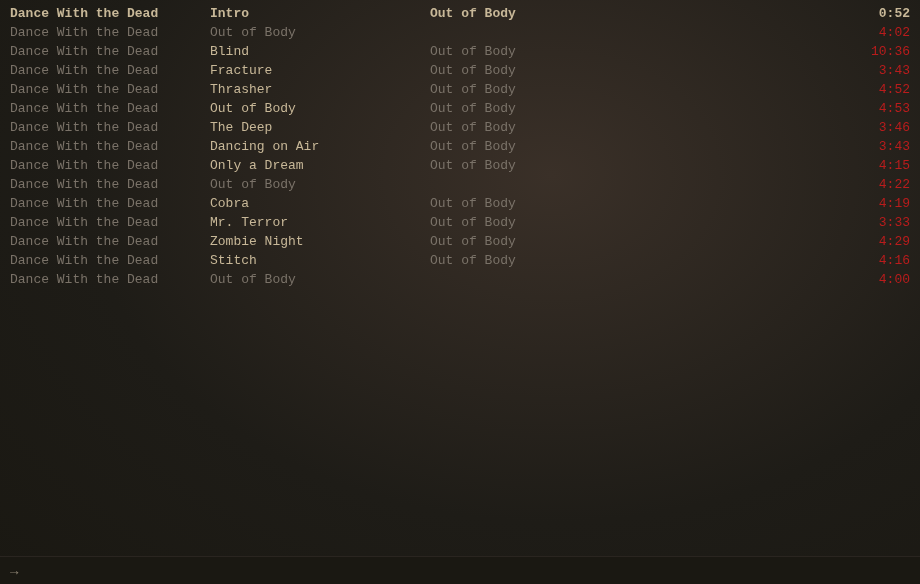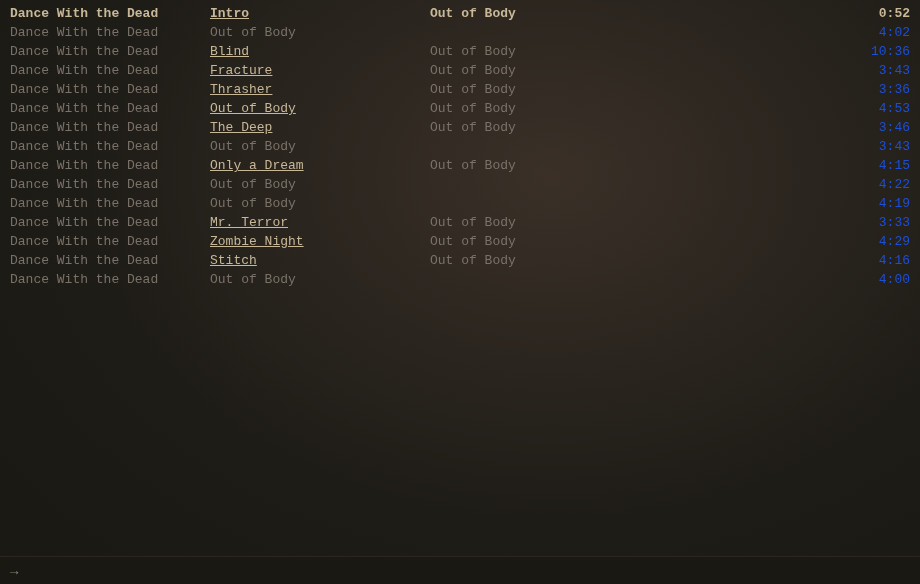--- a/index.html
+++ b/index.html
@@ -41,32 +41,31 @@
     .col-artist {
       width: 200px;
       min-width: 200px;
       color: #7a7268;
     }
 
     .col-title {
       width: 220px;
       min-width: 220px;
       color: #c8b898;
-      text-decoration: underline;
     }
 
     .col-album {
       flex: 1;
       color: #7a7268;
     }
 
     .col-duration {
       width: 60px;
       text-align: right;
-      color: #1d4ed8;
+      color: #b91c1c;
     }
 
     .track-row.header .col-artist,
     .track-row.header .col-title,
     .track-row.header .col-album,
     .track-row.header .col-duration {
       color: #c8b898;
     }
 
     .bottom-bar {
@@ -112,52 +111,54 @@
     <div class="track-row">
       <div class="col-artist">Dance With the Dead</div>
       <div class="col-title">Fracture</div>
       <div class="col-album">Out of Body</div>
       <div class="col-duration">3:43</div>
     </div>
     <div class="track-row">
       <div class="col-artist">Dance With the Dead</div>
       <div class="col-title">Thrasher</div>
       <div class="col-album">Out of Body</div>
-      <div class="col-duration">3:36</div>
+      <div class="col-duration">4:52</div>
     </div>
     <div class="track-row">
       <div class="col-artist">Dance With the Dead</div>
       <div class="col-title">Out of Body</div>
       <div class="col-album">Out of Body</div>
       <div class="col-duration">4:53</div>
     </div>
     <div class="track-row">
       <div class="col-artist">Dance With the Dead</div>
       <div class="col-title">The Deep</div>
       <div class="col-album">Out of Body</div>
       <div class="col-duration">3:46</div>
     </div>
     <div class="track-row">
       <div class="col-artist">Dance With the Dead</div>
+      <div class="col-title">Dancing on Air</div>
       <div class="col-album">Out of Body</div>
       <div class="col-duration">3:43</div>
     </div>
     <div class="track-row">
       <div class="col-artist">Dance With the Dead</div>
       <div class="col-title">Only a Dream</div>
       <div class="col-album">Out of Body</div>
       <div class="col-duration">4:15</div>
     </div>
     <div class="track-row">
       <div class="col-artist">Dance With the Dead</div>
       <div class="col-album">Out of Body</div>
       <div class="col-duration">4:22</div>
     </div>
     <div class="track-row">
       <div class="col-artist">Dance With the Dead</div>
+      <div class="col-title">Cobra</div>
       <div class="col-album">Out of Body</div>
       <div class="col-duration">4:19</div>
     </div>
     <div class="track-row">
       <div class="col-artist">Dance With the Dead</div>
       <div class="col-title">Mr. Terror</div>
       <div class="col-album">Out of Body</div>
       <div class="col-duration">3:33</div>
     </div>
     <div class="track-row">

